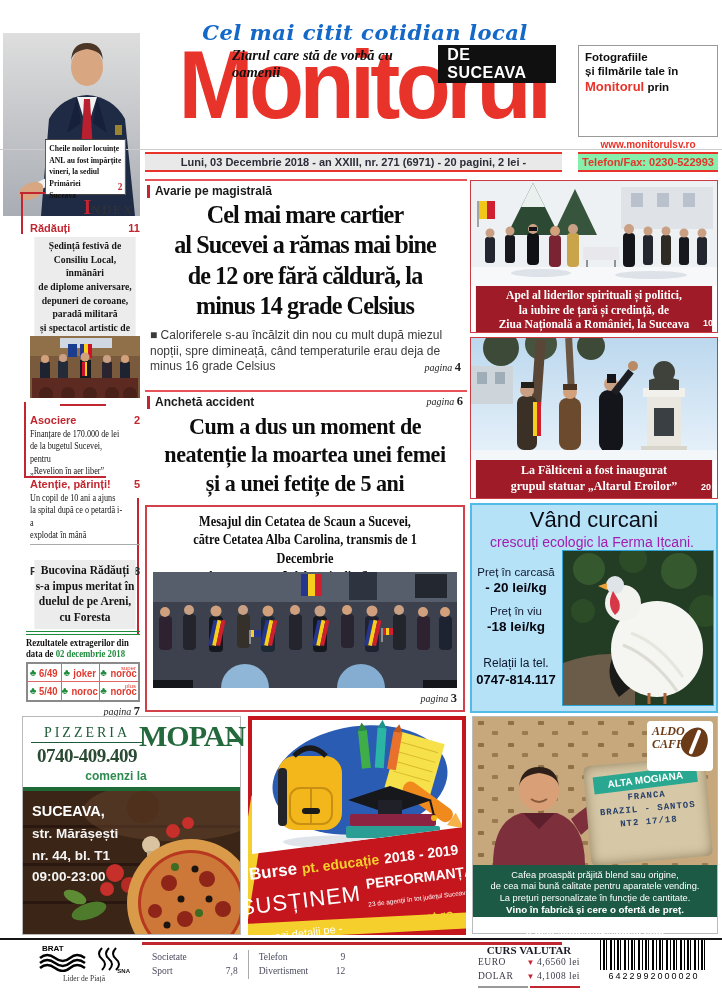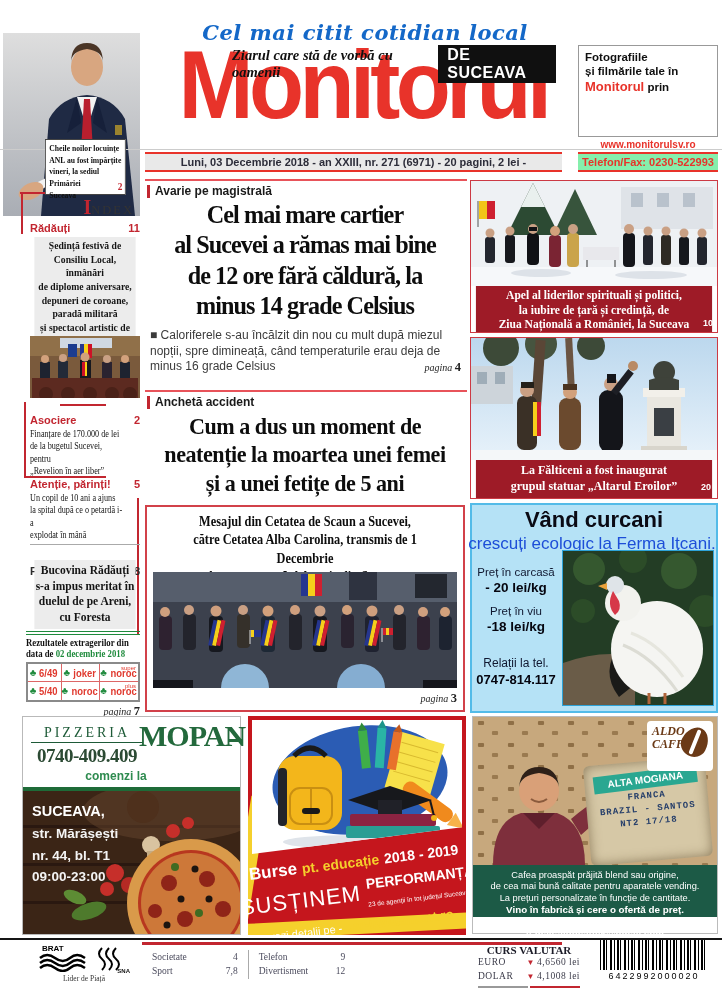--- a/index.html
+++ b/index.html
@@ -83,22 +83,22 @@
 .card{border:1px solid #cc3a44;background:#fff}
 #card1{left:470px;top:180px;width:248px;height:153px}
 #card1-photo{left:471px;top:181px;width:246px;height:105px}
 #card1-cap{left:471px;top:286px;width:246px;height:46px;background:#9e1b27;color:#fff;text-align:center;font-family:"Liberation Serif",serif;font-weight:bold;font-size:12px;line-height:1.22;padding-top:2px;transform:scaleX(.96)}
 #card1-pg{left:471px;top:318px;width:242px;text-align:right;color:#fff;font-weight:bold;font-size:9px}
 #card2{left:470px;top:337px;width:248px;height:162px}
 #card2-photo{left:471px;top:338px;width:246px;height:122px}
 #card2-cap{left:471px;top:460px;width:246px;height:38px;background:#9e1b27;color:#fff;text-align:center;font-family:"Liberation Serif",serif;font-weight:bold;font-size:12.5px;line-height:1.25;padding-top:3px;transform:scaleX(.96)}
 #card2-pg{left:471px;top:482px;width:240px;text-align:right;color:#fff;font-weight:bold;font-size:9px}
 #turkey{left:470px;top:503px;width:248px;height:210px;background:#b5e2f6;border:2px solid #53bbe8}
-#tk-title{left:470px;top:507px;width:248px;text-align:center;font-weight:bold;font-size:22px;color:#0a0a14}
-#tk-sub{left:468px;top:534px;width:248px;text-align:center;font-size:17px;color:#1d4ed8}
+#tk-title{left:470px;top:507px;width:248px;text-align:center;font-weight:normal;font-size:22px;color:#0a0a14}
+#tk-sub{left:468px;top:534px;width:248px;text-align:center;font-size:14px;color:#a21caf}
 #tk-left{left:472px;top:556px;width:88px;text-align:center;color:#101830}
 #tk-left .lb{font-size:11.5px;margin-top:10px}
 #tk-left .pr{font-weight:bold;font-size:13.5px;margin-top:2px;color:#05050f}
 #tk-left .ct{font-size:12px;margin-top:22px}
 #tk-left .ph{font-weight:bold;font-size:13px;margin-top:2px;color:#05050f}
 #tk-photo{left:562px;top:550px;width:152px;height:156px;border:1px solid #2da3d8;background:#233d25}
 
 #ad-pizza{left:22px;top:716px;width:219px;height:219px;border:1px solid #b9b9b9;background:#fff}
 #pz-top{position:relative;width:100%;height:74px}
 #pz-brandtop{position:absolute;left:8px;top:8px;width:112px;text-align:center;font-family:"Liberation Serif",serif;font-size:14px;letter-spacing:3px;color:#1e5b38;border-bottom:1px solid #1e5b38;padding-bottom:1px}
@@ -346,20 +346,21 @@
 de 12 ore fără căldură, la
 minus 14 grade Celsius</div>
   <div class="abs" id="s1-sub">■ Caloriferele s-au încălzit din nou cu mult după miezul nopții, spre dimineață, când temperaturile erau deja de minus 16 grade Celsius</div>
   <div class="abs pag" id="s1-page"><span>pagina</span> <b>4</b></div>
 
   <div class="abs storyline" id="s2-line"></div>
   <div class="abs kick" id="s2-kick">
       <span class="bar"></span>
       <span>Anchetă accident</span>
     </div>
+  <div class="abs pag" id="s2-page"><span>pagina</span> <b>6</b></div>
   <div class="abs hl" id="s2-head">Cum a dus un moment de
 neatenție la moartea unei femei
 și a unei fetițe de 5 ani</div>
 
   <div class="abs" id="s3-box"></div>
   <div class="abs hl" id="s3-head">Mesajul din Cetatea de Scaun a Sucevei,
 către Cetatea Alba Carolina, transmis de 1 Decembrie
 de o numeroasă delegație din Suceava</div>
   <div class="abs" id="s3-photo">
     <svg viewBox="0 0 304 116" width="304" height="116">

